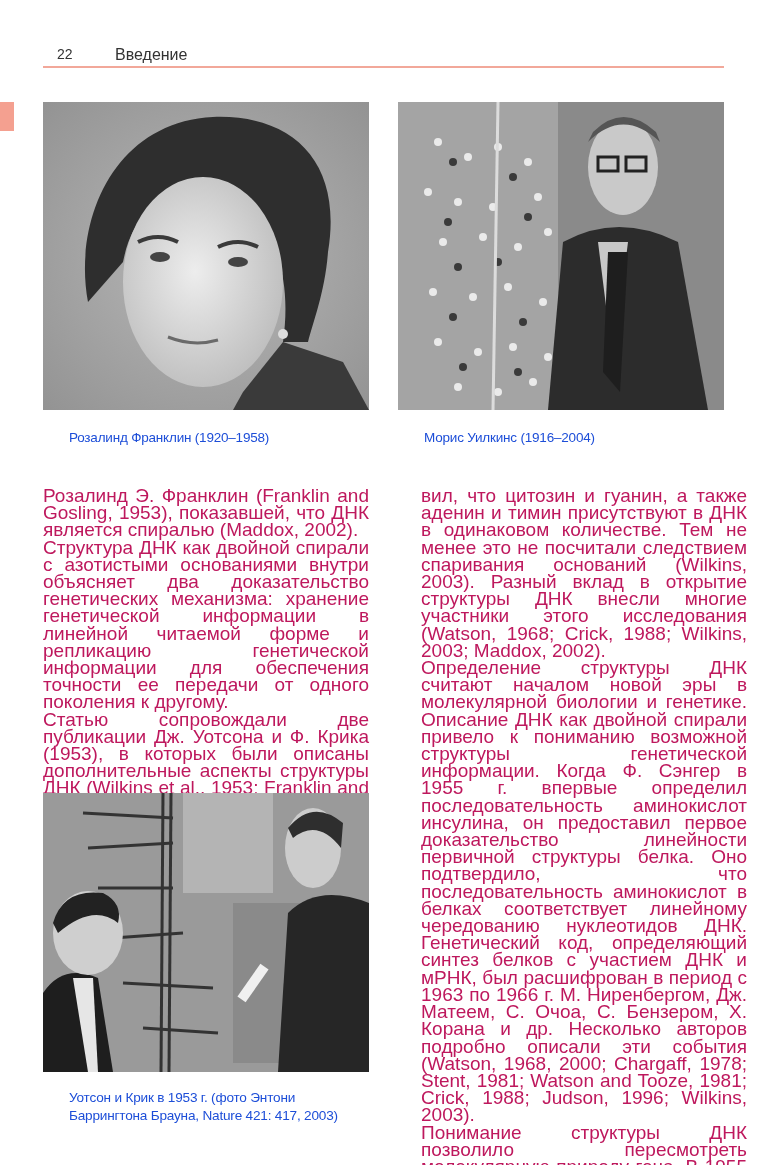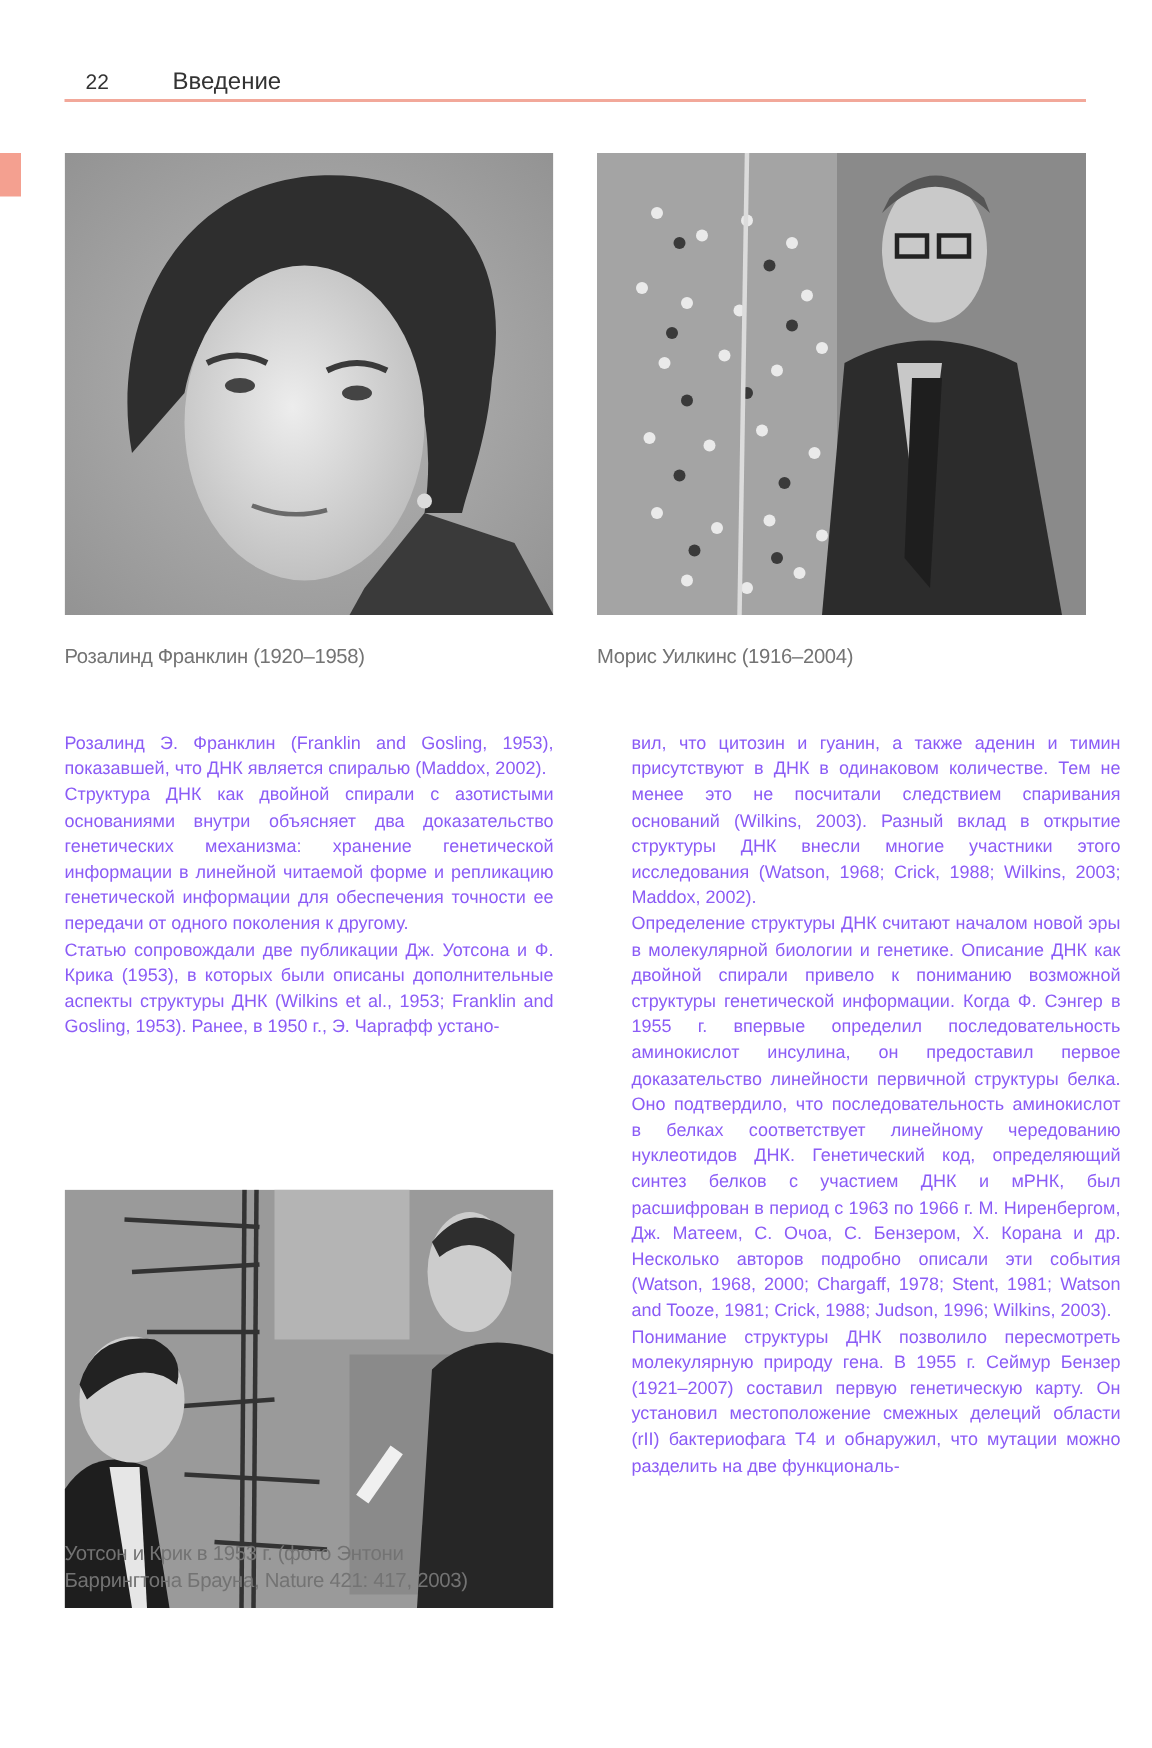--- a/index.html
+++ b/index.html
@@ -4,22 +4,22 @@
 <style>
   html, body { margin: 0; padding: 0; background: #ffffff; }
   body { width: 768px; height: 1165px; position: relative; overflow: hidden;
          font-family: "Liberation Sans", sans-serif; color: #2a2a2a; }
   .hdr-num { position: absolute; left: 57px; top: 46px; font-size: 14px; color: #333; }
   .hdr-title { position: absolute; left: 115px; top: 46px; font-size: 16px; color: #333; }
   .hdr-rule { position: absolute; left: 43px; top: 66px; width: 681px; height: 2px; background: #f2a89a; }
   .tab-marker { position: absolute; left: 0; top: 102px; width: 14px; height: 29px; background: #f4a090; }
   .photo { position: absolute; overflow: hidden; }
   .photo svg { width: 100%; height: 100%; display: block; }
-  .caption { position: absolute; font-size: 13.5px; line-height: 18px; color: #737373; letter-spacing: -0.2px; }
-  .col { position: absolute; font-size: 12px; line-height: 17.2px; color: #8b5cf6; text-align: justify; }
+  .caption { position: absolute; font-size: 13.5px; line-height: 18px; color: #1d4ed8; letter-spacing: -0.2px; margin-left: 26px; }
+  .col { position: absolute; font-size: 19px; line-height: 17.2px; color: #be185d; text-align: justify; }
   .col p { margin: 0; }
 </style>
 </head>
 <body>
 
 <div>
   <span class="hdr-num">22</span>
   <span class="hdr-title">Введение</span>
   <div class="hdr-rule"></div>
 </div>
@@ -130,21 +130,21 @@
     <ellipse cx="45" cy="140" rx="35" ry="42" fill="#cfcfcf"></ellipse>
     <path d="M10 130 Q20 95 60 100 Q80 110 75 130 Q50 110 15 140 Z" fill="#222"></path>
     <path d="M30 185 L45 279 L55 279 L50 185 Z" fill="#e6e6e6"></path>
     <path d="M235 279 L245 120 Q275 90 326 110 L326 279 Z" fill="#262626"></path>
     <ellipse cx="270" cy="55" rx="28" ry="40" fill="#cccccc"></ellipse>
     <path d="M245 35 Q270 5 300 30 L298 55 Q275 25 250 45 Z" fill="#2e2e2e"></path>
     <rect x="205" y="170" width="10" height="40" fill="#f0f0f0" transform="rotate(35 210 190)"></rect>
   </svg>
 </div>
 
-<div class="caption" style="left:43px; top:1027px; font-size:13.6px;">
+<div class="caption" style="left:43px; top:1089px; font-size:13.6px;">
   <div>Уотсон и Крик в 1953 г. (фото Энтони</div>
   <div>Баррингтона Брауна, Nature 421: 417, 2003)</div>
 </div>
 
 <div class="col" style="left:398px; top:487px; width:326px;margin-left:23px;">
   <p>вил, что цитозин и гуанин, а также аденин и тимин присутствуют в ДНК в одинаковом количестве. Тем не менее это не посчитали следствием спаривания оснований (Wilkins, 2003). Разный вклад в открытие структуры ДНК внесли многие участники этого исследования (Watson, 1968; Crick, 1988; Wilkins, 2003; Maddox, 2002).</p>
   <p>Определение структуры ДНК считают началом новой эры в молекулярной биологии и генетике. Описание ДНК как двойной спирали привело к пониманию возможной структуры генетической информации. Когда Ф. Сэнгер в 1955 г. впервые определил последовательность аминокислот инсулина, он предоставил первое доказательство линейности первичной структуры белка. Оно подтвердило, что последовательность аминокислот в белках соответствует линейному чередованию нуклеотидов ДНК. Генетический код, определяющий синтез белков с участием ДНК и мРНК, был расшифрован в период с 1963 по 1966 г. М. Ниренбергом, Дж. Матеем, С. Очоа, С. Бензером, Х. Корана и др. Несколько авторов подробно описали эти события (Watson, 1968, 2000; Chargaff, 1978; Stent, 1981; Watson and Tooze, 1981; Crick, 1988; Judson, 1996; Wilkins, 2003).</p>
   <p>Понимание структуры ДНК позволило пересмотреть молекулярную природу гена. В 1955 г. Сеймур Бензер (1921–2007) составил первую генетическую карту. Он установил местоположение смежных делеций области (rII) бактериофага T4 и обнаружил, что мутации можно разделить на две функциональ-</p>
 </div>
 

